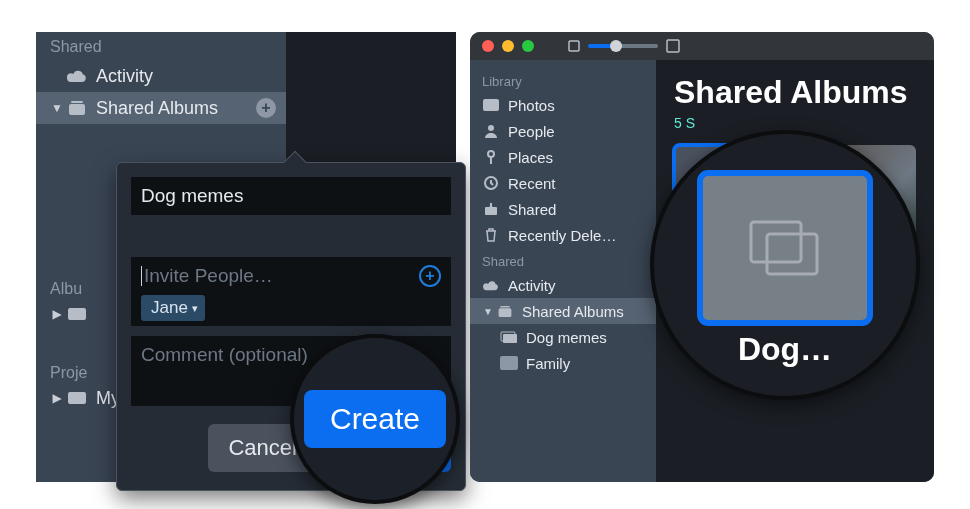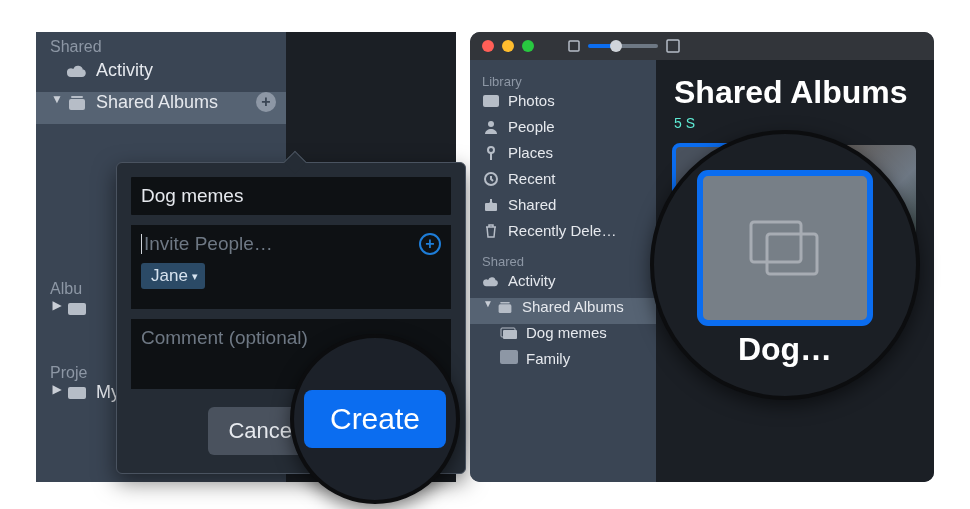--- a/index.html
+++ b/index.html
@@ -5,34 +5,34 @@
   * { box-sizing: border-box; margin: 0; padding: 0; font-family: -apple-system, BlinkMacSystemFont, "Helvetica Neue", sans-serif; }
   body { background: #fff; width: 970px; height: 509px; position: relative; overflow: hidden; }
   .panel { position: absolute; background: #2a3440; }
   .left-panel { left: 36px; top: 32px; width: 420px; height: 450px; }
   .right-panel { left: 470px; top: 32px; width: 464px; height: 450px; background:#2c3642; border-radius:10px; overflow:hidden; }
 
   
   .lp-sidebar { position:absolute; left:0; top:0; width:250px; height:100%; background:#3a4554; }
   .lp-content { position:absolute; left:250px; top:0; right:0; bottom:0; background:#1b1f25;}
   .section-header { color:#8d97a5; font-size:16px; padding:6px 14px 4px; }
-  .sb-row { display:flex; align-items:flex-start; height:32px; padding:0 10px 0 14px; color:#e6e9ee; font-size:18px; position:relative;}
+  .sb-row { display:flex; align-items:center; height:32px; padding:0 10px 0 14px; color:#e6e9ee; font-size:18px; position:relative;}
   .sb-row .disclose { width:14px; display:inline-flex; justify-content:center; color:#c9ced6; margin-right:2px; font-size:12px;}
   .sb-row .ico { width:22px; height:22px; margin-right:8px; display:inline-flex; align-items:center; justify-content:center; color:#b6bdc7;}
   .sb-row .lbl { flex:1; white-space:nowrap; overflow:hidden; text-overflow:ellipsis;}
   .sb-row.selected { background:#566373; }
   .sb-row .plus-circ { width:20px; height:20px; border-radius:50%; background:#8d97a5; color:#3a4554; display:flex; align-items:center; justify-content:center; font-size:16px; font-weight:700;}
   .hspace { height:150px; } 
   .truncated-header { color:#8d97a5; font-size:16px; padding:0 14px; margin-top:6px;}
 
   
   .popover { position:absolute; left:80px; top:130px; width:350px; background:#252c35; border:1px solid #4a5360; border-radius:6px; box-shadow:0 8px 22px rgba(0,0,0,.5); padding:14px 14px 18px;}
   .pop-notch { position:absolute; top:-9px; left:170px; width:16px; height:16px; background:#252c35; border-left:1px solid #4a5360; border-top:1px solid #4a5360; transform:rotate(45deg);}
   .pop-field { background:#0e1114; color:#e6e9ee; font-size:19px; padding:8px 10px; border:none; width:100%; margin-bottom:10px; border-radius:1px;}
-  .pop-invite-wrap { background:#0e1114; padding:8px 10px 20px; margin-bottom:10px; position:relative;}
+  .pop-invite-wrap { background:#0e1114; padding:8px 10px 5px; margin-bottom:10px; position:relative;margin-top:32px;}
   .pop-invite-row { display:flex; align-items:center;}
   .pop-invite-input { background:transparent; border:none; color:#6e7884; font-size:19px; flex:1; outline:none;}
   .pop-invite-input::placeholder{color:#6e7884;}
   .text-cursor { display:inline-block; width:1px; height:20px; background:#d0d4da; margin-right:2px; vertical-align:middle;}
   .pop-add-circ { width:22px; height:22px; border-radius:50%; border:2px solid #1e7dd8; color:#1e7dd8; display:flex; align-items:center; justify-content:center; font-size:16px; font-weight:700;}
   .chip { display:inline-flex; align-items:center; background:#2b4a66; color:#d7e3ef; font-size:17px; padding:3px 8px 3px 10px; border-radius:3px; margin-top:8px;}
   .chip .chev { margin-left:4px; font-size:11px;}
   .pop-comment { background:#0e1114; color:#6e7884; font-size:19px; padding:8px 10px; height:70px; width:100%; border:none; resize:none; margin-bottom:14px;}
   .pop-comment::placeholder{color:#6e7884;}
   .pop-actions { display:flex; justify-content:flex-end; gap:10px;}

